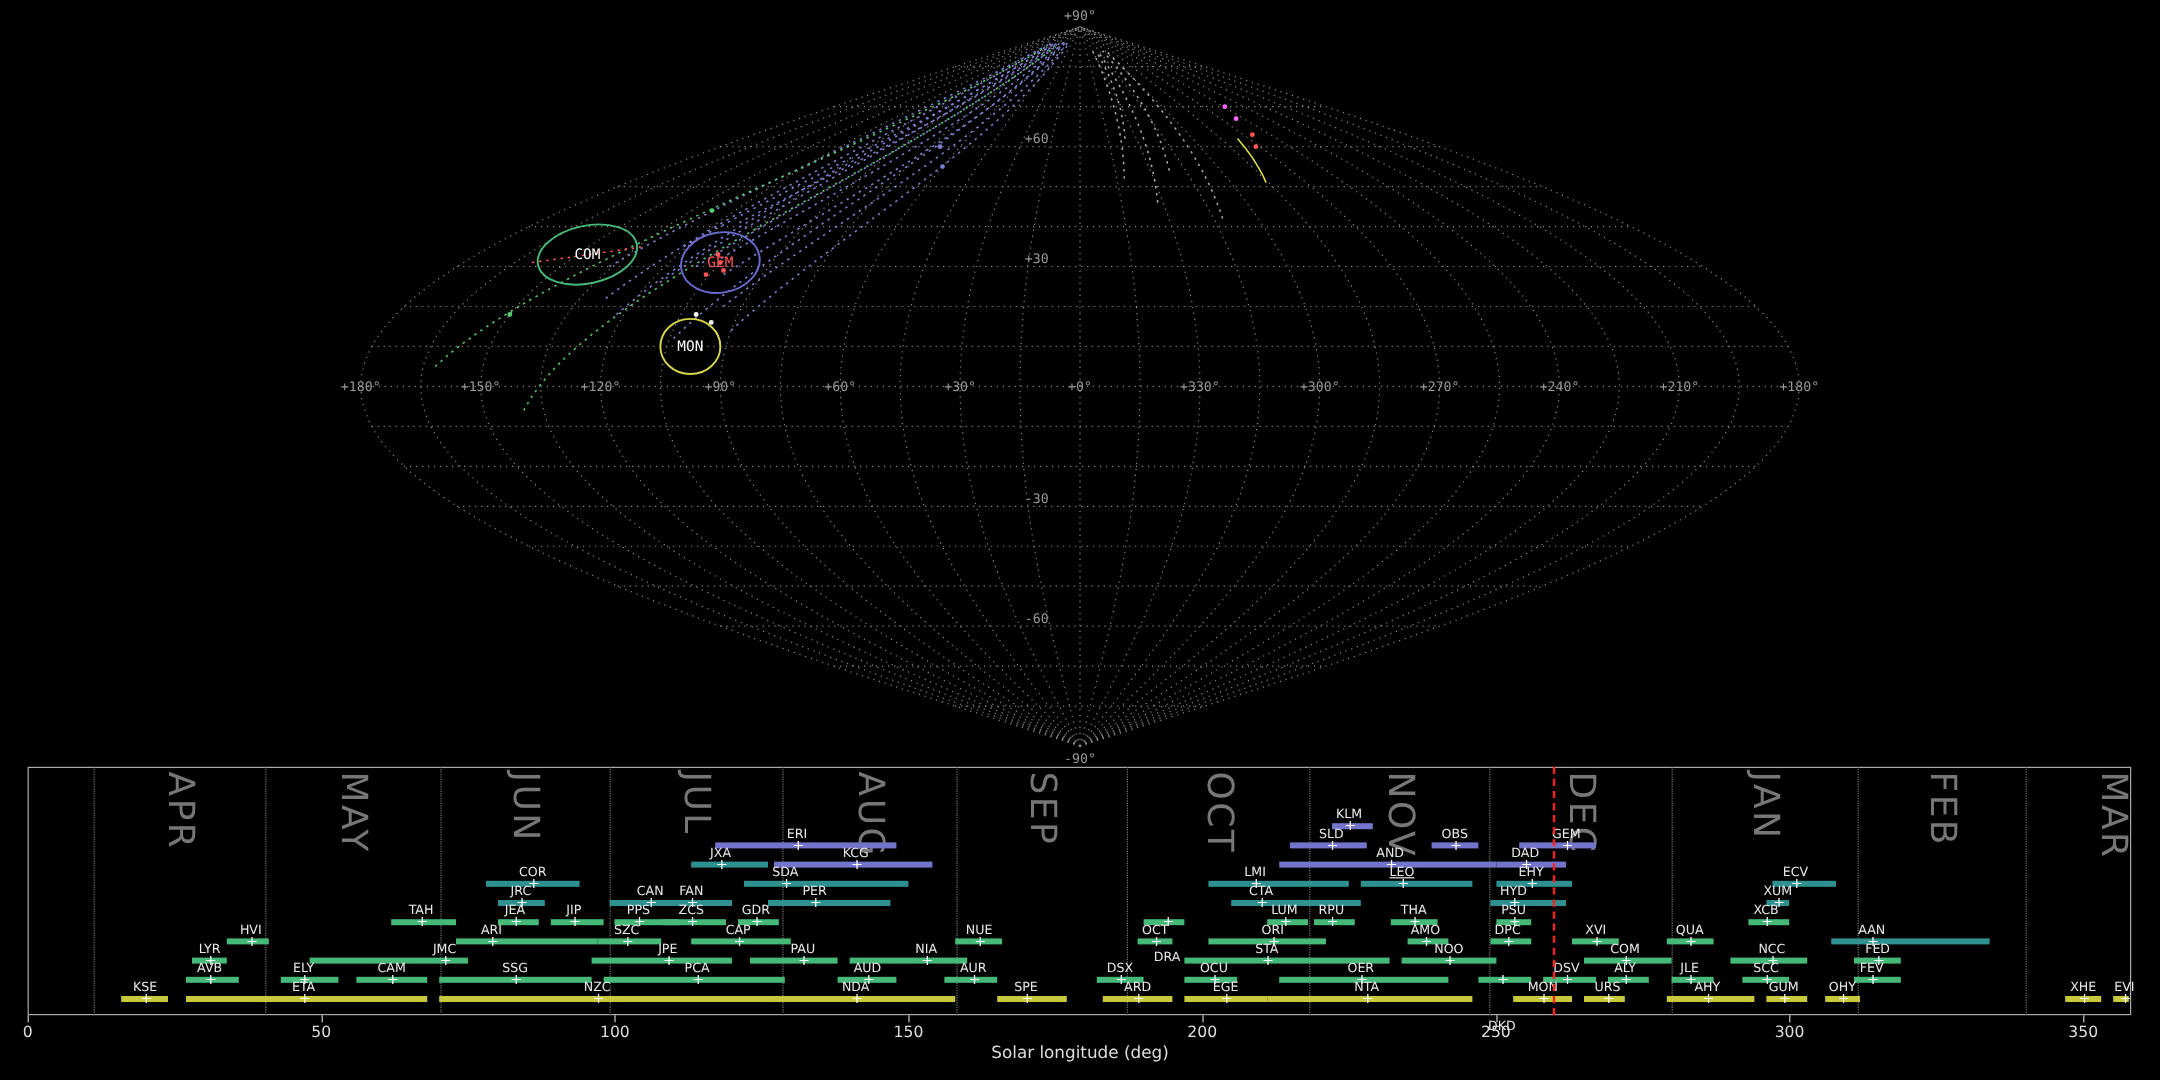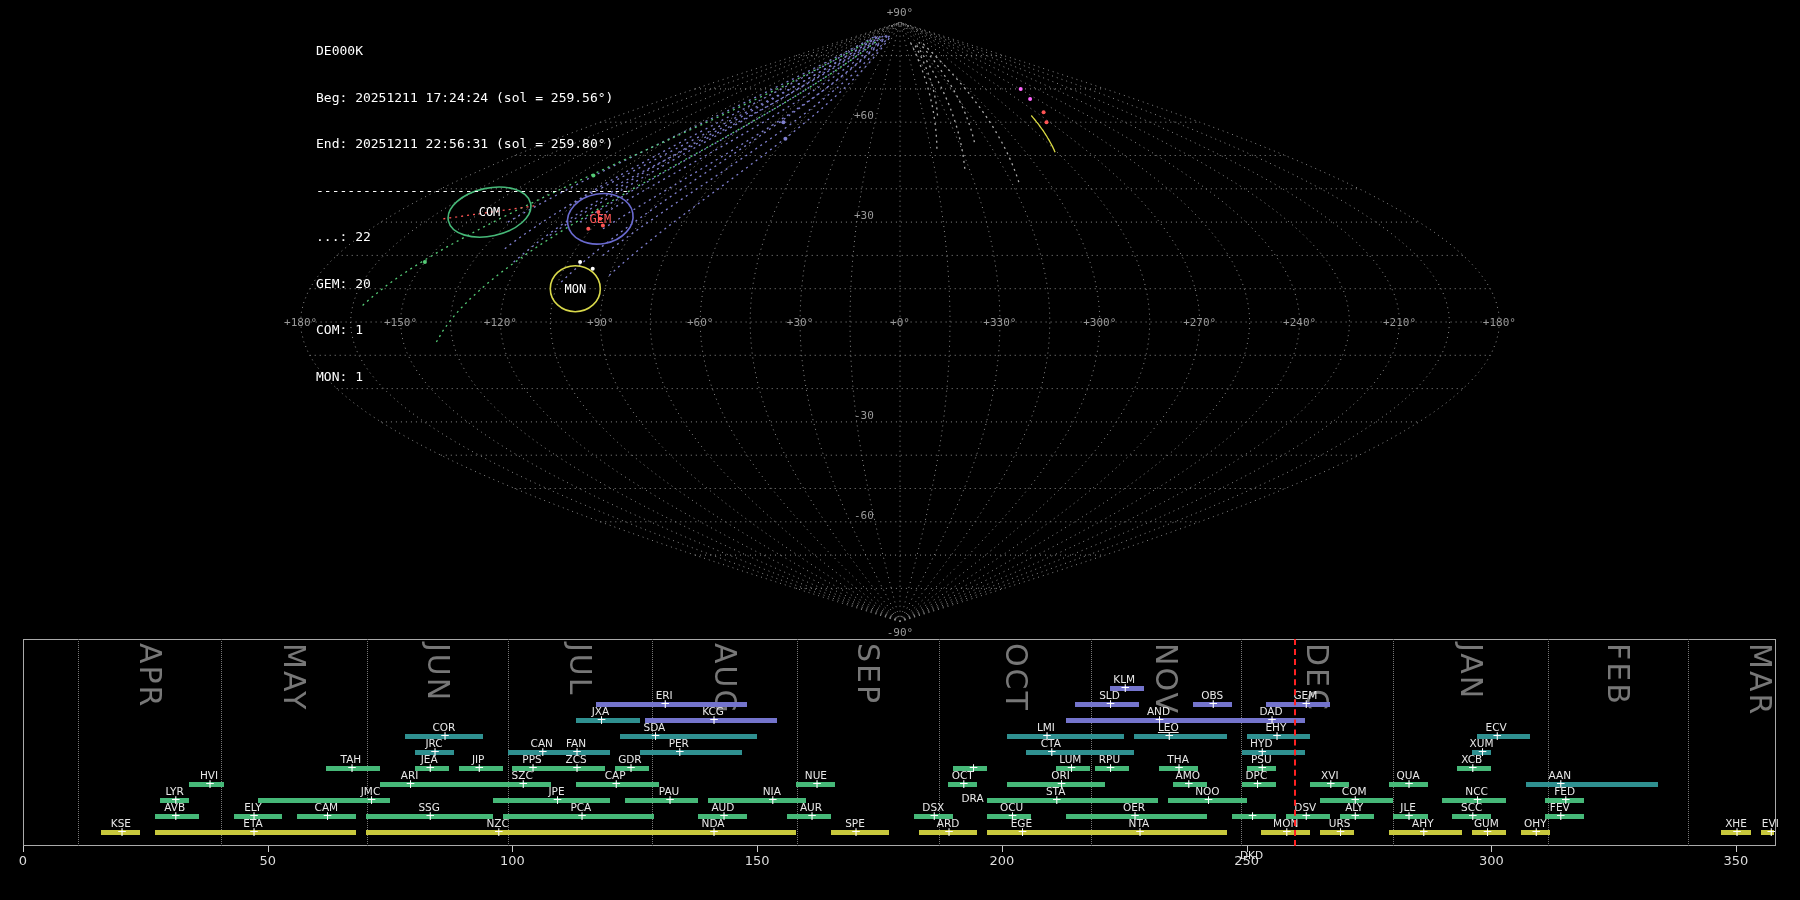--- a/index.html
+++ b/index.html
@@ -120,30 +120,20 @@
       <text x="999.9" y="326.0" fill="#999" font-size="11" text-anchor="middle" font-family="&quot;DejaVu Sans Mono&quot;, monospace">+330°</text>
       <text x="1099.8" y="326.0" fill="#999" font-size="11" text-anchor="middle" font-family="&quot;DejaVu Sans Mono&quot;, monospace">+300°</text>
       <text x="1199.7" y="326.0" fill="#999" font-size="11" text-anchor="middle" font-family="&quot;DejaVu Sans Mono&quot;, monospace">+270°</text>
       <text x="1299.6" y="326.0" fill="#999" font-size="11" text-anchor="middle" font-family="&quot;DejaVu Sans Mono&quot;, monospace">+240°</text>
       <text x="1399.5" y="326.0" fill="#999" font-size="11" text-anchor="middle" font-family="&quot;DejaVu Sans Mono&quot;, monospace">+210°</text>
       <text x="1499.4" y="326.0" fill="#999" font-size="11" text-anchor="middle" font-family="&quot;DejaVu Sans Mono&quot;, monospace">+180°</text>
       <text x="900" y="16.3" fill="#999" font-size="11" text-anchor="middle" font-family="&quot;DejaVu Sans Mono&quot;, monospace">+90°</text>
       <text x="900" y="635.7" fill="#999" font-size="11" text-anchor="middle" font-family="&quot;DejaVu Sans Mono&quot;, monospace">-90°</text>
     </svg>
 
-  <div id="info">
-    <div>DE000K</div>
-    <div>Beg: 20251211 17:24:24 (sol = 259.56°)</div>
-    <div>End: 20251211 22:56:31 (sol = 259.80°)</div>
-    <div>----------------------------------------</div>
-    <div>...: 22</div>
-    <div>GEM: 20</div>
-    <div>COM: 1</div>
-    <div>MON: 1</div>
-  </div>
 
   <div id="panel"></div>
   <div id="tl-layer">
       <div class="boundary" style="left: 78.3054px; top: 639px; height: 207px;"></div>
       <div class="boundary" style="left: 221.219px; top: 639px; height: 207px;"></div>
       <div class="boundary" style="left: 366.579px; top: 639px; height: 207px;"></div>
       <div class="boundary" style="left: 508.024px; top: 639px; height: 207px;"></div>
       <div class="boundary" style="left: 651.916px; top: 639px; height: 207px;"></div>
       <div class="boundary" style="left: 797.276px; top: 639px; height: 207px;"></div>
       <div class="boundary" style="left: 939.21px; top: 639px; height: 207px;"></div>
@@ -436,13 +426,14 @@
       <div class="tick-label" style="left: 737.1px; top: 853px;">150</div>
       <div class="tick" style="left: 1001.9px; top: 846px;"></div>
       <div class="tick-label" style="left: 981.9px; top: 853px;">200</div>
       <div class="tick" style="left: 1246.6px; top: 846px;"></div>
       <div class="tick-label" style="left: 1226.6px; top: 853px;">250</div>
       <div class="tick" style="left: 1491.3px; top: 846px;"></div>
       <div class="tick-label" style="left: 1471.3px; top: 853px;">300</div>
       <div class="tick" style="left: 1736px; top: 846px;"></div>
       <div class="tick-label" style="left: 1716px; top: 853px;">350</div>
     </div>
+  <div id="xaxis-label">Solar longitude (deg)</div>
 </div>
 
 </body></html>

